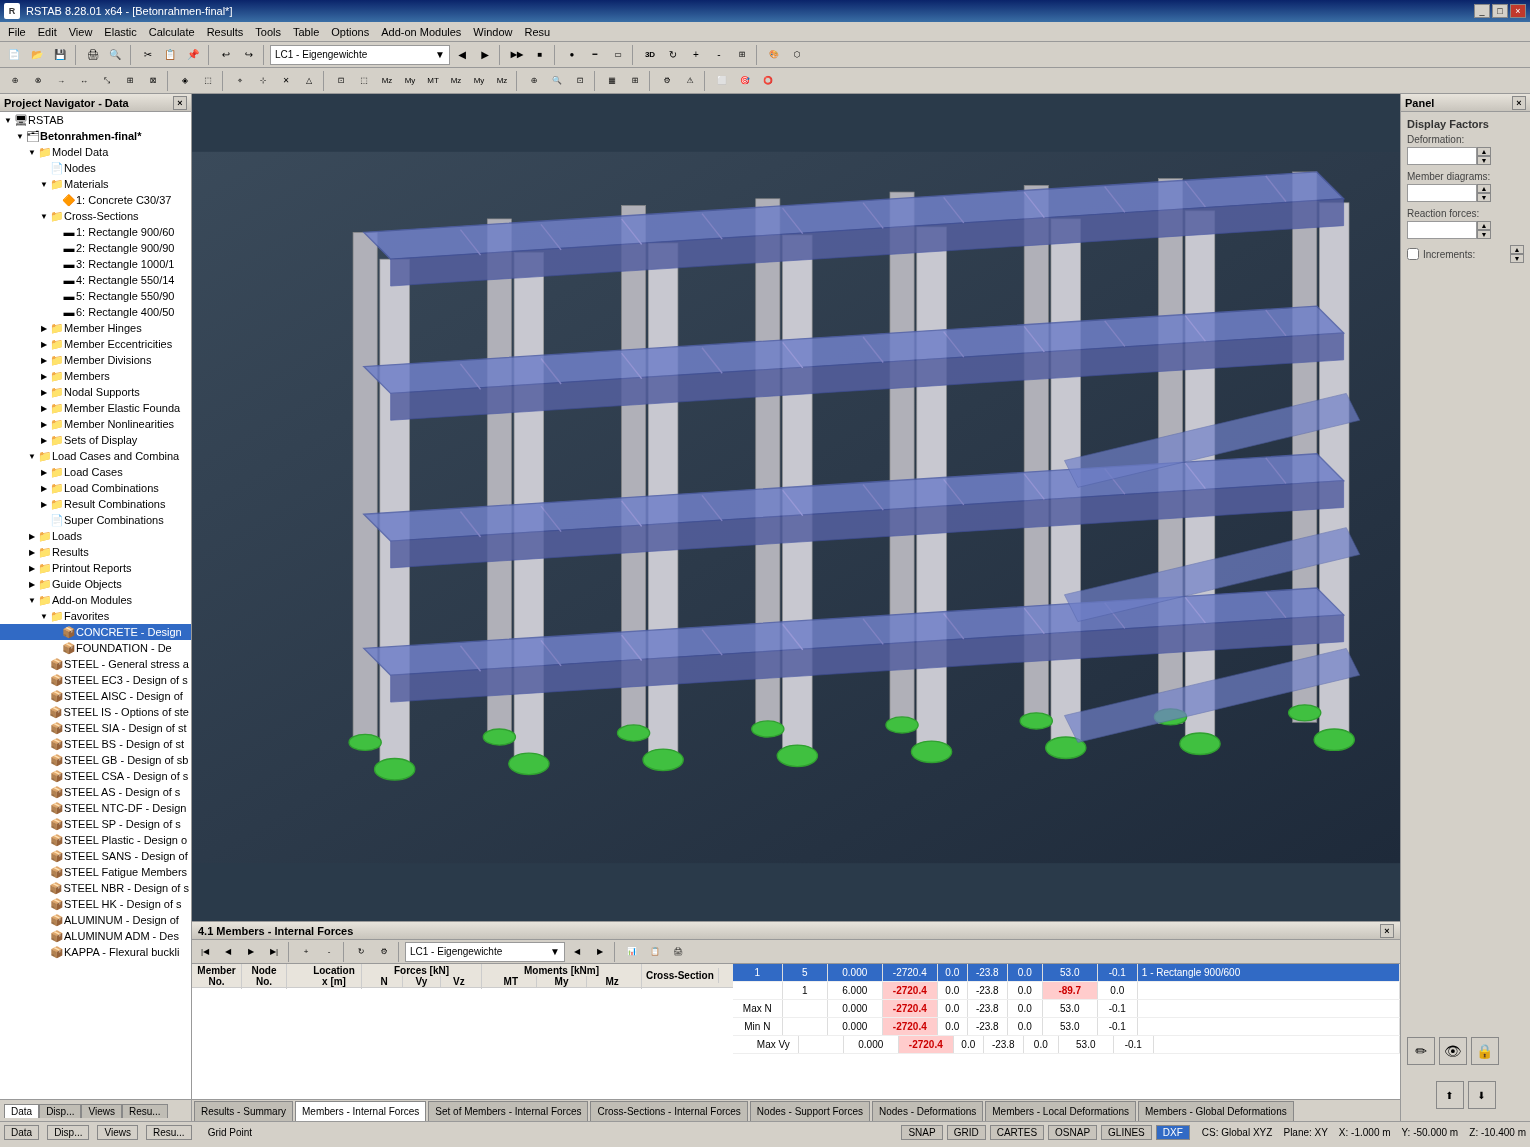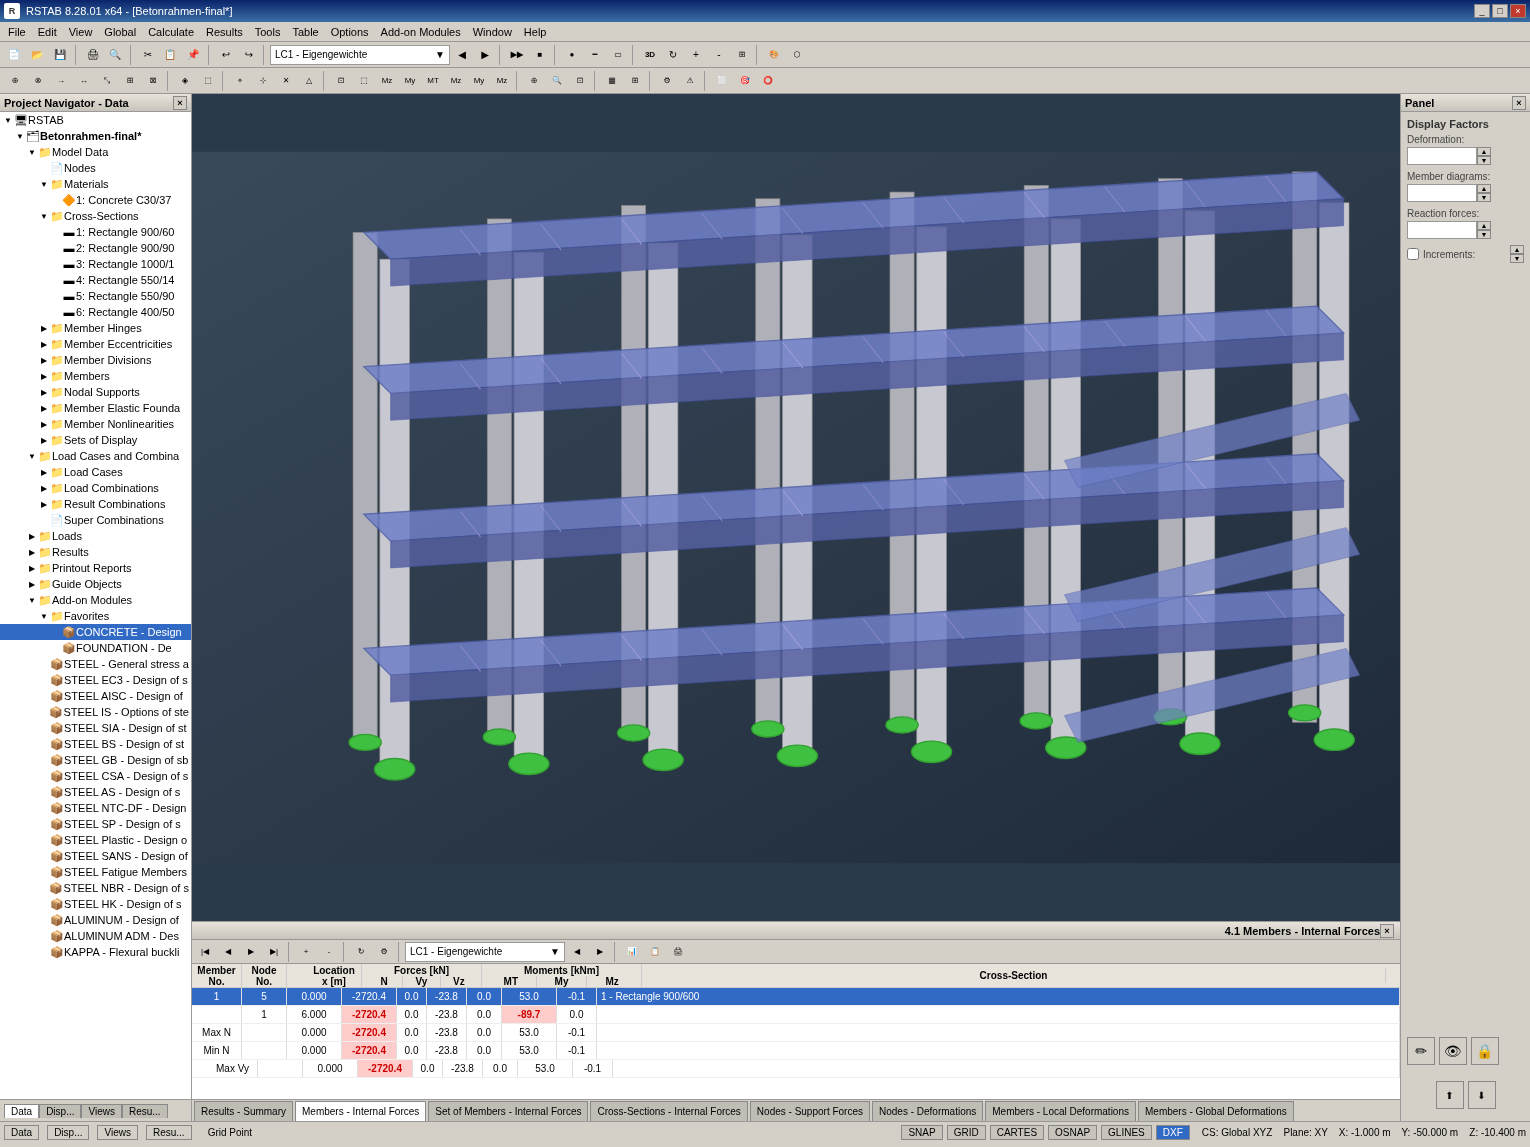--- a/index.html
+++ b/index.html
@@ -41,23 +41,23 @@
     
     .center-area { flex: 1; display: flex; flex-direction: column; overflow: hidden; }
     .viewport-header { height: 18px; background: #e8e4dc; border-bottom: 1px solid #ccc; display: flex; align-items: center; padding: 0 6px; font-size: 11px; }
     .viewport { flex: 1; background: #2a3a4a; position: relative; overflow: hidden; }
     
     
     .viewport svg { width: 100%; height: 100%; }
 
     
     .bottom-panel { height: 200px; background: #d4d0c8; border-top: 1px solid #999; display: flex; flex-direction: column; flex-shrink: 0; }
-    .bottom-header { height: 18px; background: linear-gradient(to bottom, #e8e4dc, #c8c4bc); border-bottom: 1px solid #999; display: flex; align-items: center; justify-content: flex-end; padding: 0 6px; font-size: 11px; font-weight: bold; }
+    .bottom-header { height: 18px; background: linear-gradient(to bottom, #e8e4dc, #c8c4bc); border-bottom: 1px solid #999; display: flex; align-items: center; justify-content: space-between; padding: 0 6px; font-size: 11px; font-weight: bold; }
     .table-toolbar { height: 24px; background: #d4d0c8; display: flex; align-items: center; padding: 0 2px; gap: 1px; border-bottom: 1px solid #999; }
-    .table-area { flex: 1; overflow: hidden; background: white; display: flex; flex-direction: column; }
+    .table-area { flex: 1; overflow: hidden; background: white; display: flex; flex-direction: row; }
     .table-header-row { display: flex; background: #e8e4dc; border-bottom: 1px solid #ccc; height: 24px; align-items: center; }
     .th-cell { border-right: 1px solid #ccc; padding: 2px 4px; font-size: 10px; font-weight: bold; text-align: center; overflow: hidden; white-space: nowrap; display: flex; align-items: center; justify-content: center; flex-direction: column; }
     .table-body { flex: 1; overflow-y: auto; }
     .tr { display: flex; height: 18px; border-bottom: 1px solid #eee; }
     .tr.selected { background: #316ac5; color: white; }
     .td { border-right: 1px solid #ddd; padding: 1px 4px; font-size: 10px; display: flex; align-items: center; justify-content: center; overflow: hidden; white-space: nowrap; }
     .td.red-bg { background: #ffcccc; color: #cc0000; font-weight: bold; }
 
     
     .tab-strip { height: 22px; background: #d4d0c8; display: flex; align-items: flex-end; padding: 0 2px; border-top: 1px solid #999; overflow: hidden; }
@@ -106,29 +106,29 @@
     <div class="title-bar-btn">_</div>
     <div class="title-bar-btn">□</div>
     <div class="title-bar-btn" style="background:#c0392b;color:white;">×</div>
   </div>
 </div>
 
 <div class="menu-bar">
   <div class="menu-item">File</div>
   <div class="menu-item">Edit</div>
   <div class="menu-item">View</div>
-  <div class="menu-item">Global</div>
+  <div class="menu-item">Elastic</div>
   <div class="menu-item">Calculate</div>
   <div class="menu-item">Results</div>
   <div class="menu-item">Tools</div>
   <div class="menu-item">Table</div>
   <div class="menu-item">Options</div>
   <div class="menu-item">Add-on Modules</div>
   <div class="menu-item">Window</div>
-  <div class="menu-item">Help</div>
+  <div class="menu-item">Resu</div>
 </div>
 
 <div class="toolbar-row">
   <div class="tb-btn" title="New">📄</div>
   <div class="tb-btn" title="Open">📂</div>
   <div class="tb-btn" title="Save">💾</div>
   <div class="tb-sep"></div>
   <div class="tb-btn">🖨</div>
   <div class="tb-btn">🔍</div>
   <div class="tb-sep"></div>

